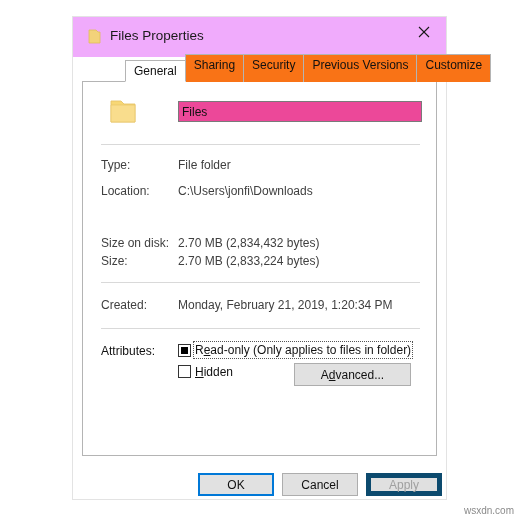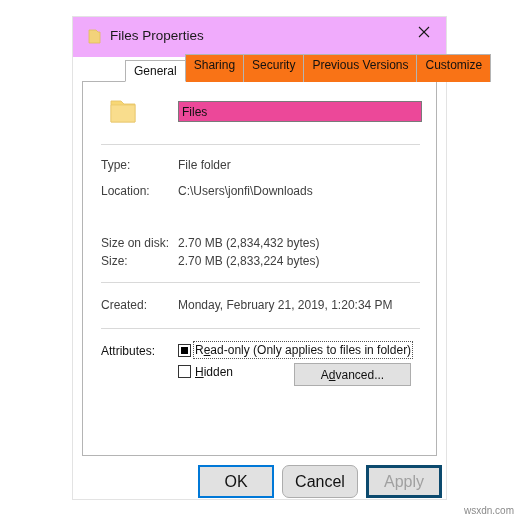--- a/index.html
+++ b/index.html
@@ -254,45 +254,45 @@
   
   #footer {
     position: absolute;
     left: 0;
     top: 448px;
     width: 100%;
     height: 36px;
   }
   .dlg-button {
     position: absolute;
-    top: 0;
+    top: 8px;
     width: 76px;
-    height: 33px;
+    height: 23px;
     box-sizing: border-box;
     background: #e1e1e1;
     border: 1px solid #adadad;
     font-family: "Liberation Sans", sans-serif;
-    font-size: 16px;
+    font-size: 12px;
     color: #111111;
     cursor: default;
     display: flex;
     align-items: center;
     justify-content: center;
   }
   #ok-button {
     left: 125px;
     background: #e1e1e1;
     border: 2px solid #0078d7;
   }
-  #cancel-button { left: 209px; border-radius: 7px; }
+  #cancel-button { left: 209px; }
   #apply-button {
     left: 293px;
     color: #a0a0a0;
     background: #e0e0e0;
-    border: 3px solid #0c4a6e;
+    border: 5px solid #0c4a6e;
   }
 
   
   #watermark {
     position: absolute;
     right: 6px;
     bottom: 4px;
     font-size: 10px;
     color: #8a8a8a;
     font-family: "Liberation Sans", sans-serif;

